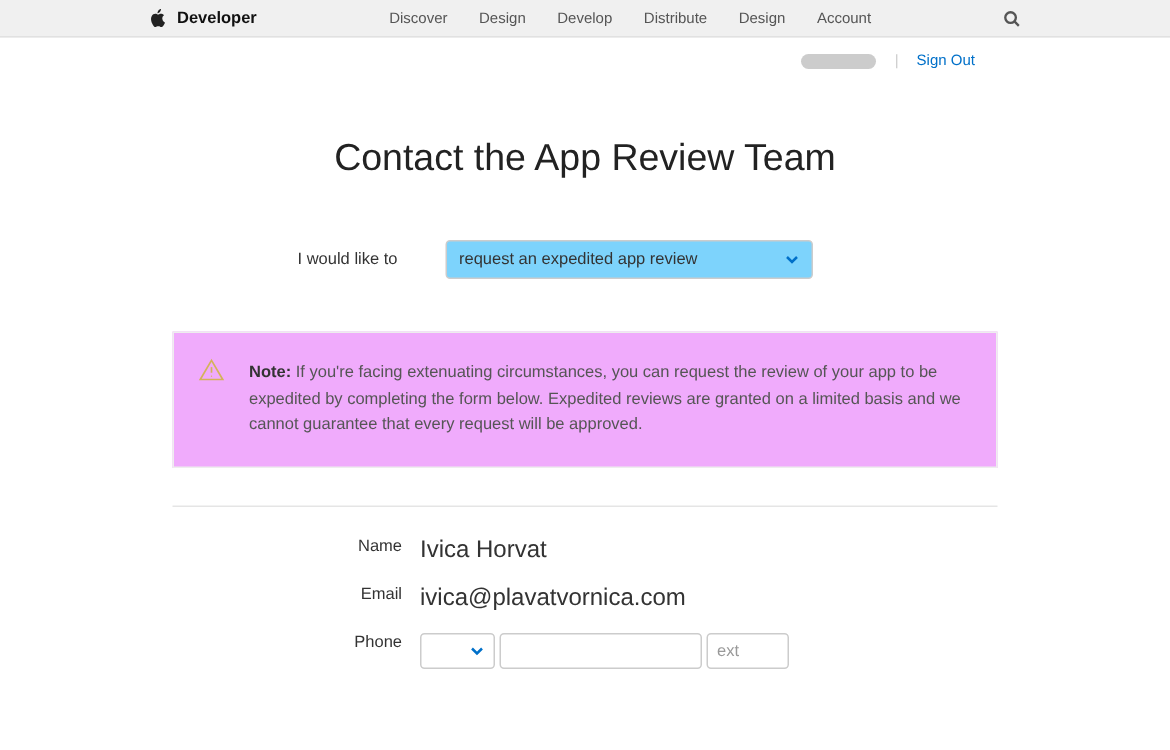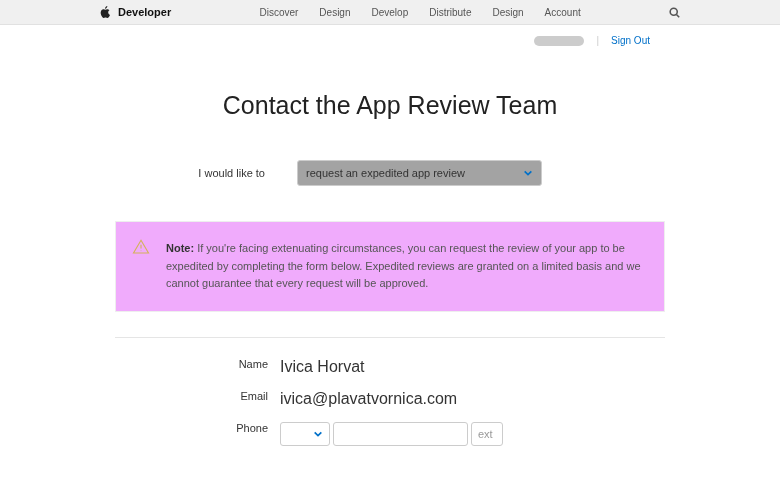--- a/index.html
+++ b/index.html
@@ -51,21 +51,21 @@
 
   .main { width: 550px; margin: 0 auto; }
 
   .would-row {
     display: flex; align-items: center; gap: 32px; margin-bottom: 35px;
   }
   .would-label { font-size: 11px; color: #333; width: 150px; text-align: right; }
   .select-wide {
     width: 245px; height: 26px; border: 1px solid #ccc; border-radius: 3px;
     display: flex; align-items: center; justify-content: space-between;
-    padding: 0 8px; font-size: 11px; color: #333; background: #a3a3a3; cursor: pointer;
+    padding: 0 8px; font-size: 11px; color: #333; background: #7dd3fc; cursor: pointer;
   }
   .chevron {
     width: 10px; height: 10px; stroke: #0070c9; stroke-width: 2; fill: none;
   }
 
   .note-box {
     background: #f0abfc;
     border: 1px solid #eee;
     padding: 18px 20px 18px 50px;
     position: relative;
@@ -99,21 +99,21 @@
   .form-value { font-size: 16px; color: #333; }
 
   .phone-group { display: flex; gap: 3px; }
   .input-like {
     height: 24px; border: 1px solid #ccc; border-radius: 3px; background: #fff;
     font-size: 11px; padding: 0 6px; display: flex; align-items: center; color: #999;
   }
   .cc-input { width: 50px; justify-content: flex-end; cursor: pointer; }
   .cc-input .chevron { margin-left: auto; }
   .phone-input { width: 135px; }
-  .ext-input { width: 32px; }
+  .ext-input { width: 55px; }
 </style>
 </head>
 <body>
 
 <div class="navbar">
   <div class="nav-left">
     <svg class="apple-logo" viewBox="0 0 14 17">
         <path d="M11.5 9c0-2 1.6-2.9 1.7-3-0.9-1.3-2.3-1.5-2.8-1.5-1.2-.1-2.3.7-2.9.7-.6 0-1.5-.7-2.5-.7C3.6 4.5 2.3 5.3 1.6 6.6.1 9.2 1.2 13 2.7 15c.7 1 1.5 2.1 2.6 2 .1 0 1.4-.7 2.6-.7 1.2 0 1.5.7 2.6.7 1.1 0 1.8-1 2.5-2 .8-1.1 1.1-2.2 1.1-2.3-.1 0-2.6-1-2.6-3.7zM9.4 2.6C10 1.9 10.4.9 10.3 0c-.8 0-1.8.6-2.4 1.3C7.4 1.9 6.9 3 7 3.9c.9.1 1.8-.5 2.4-1.3z"></path>
       </svg>
     <span class="nav-brand">Developer</span>

